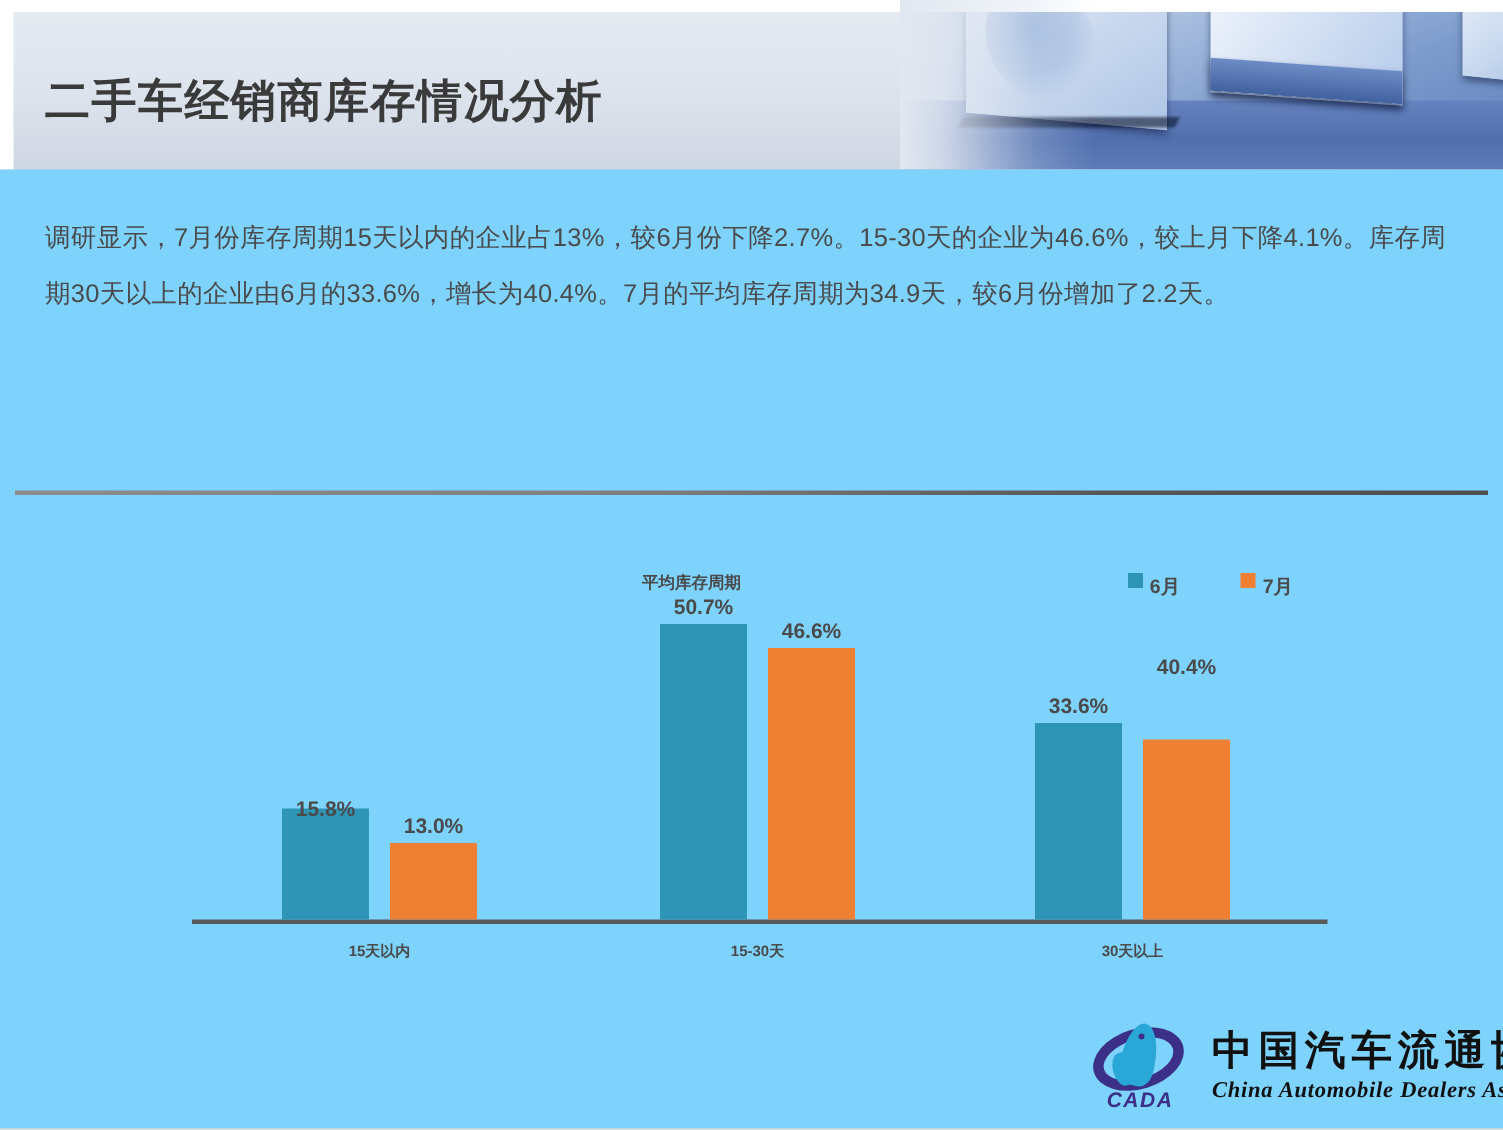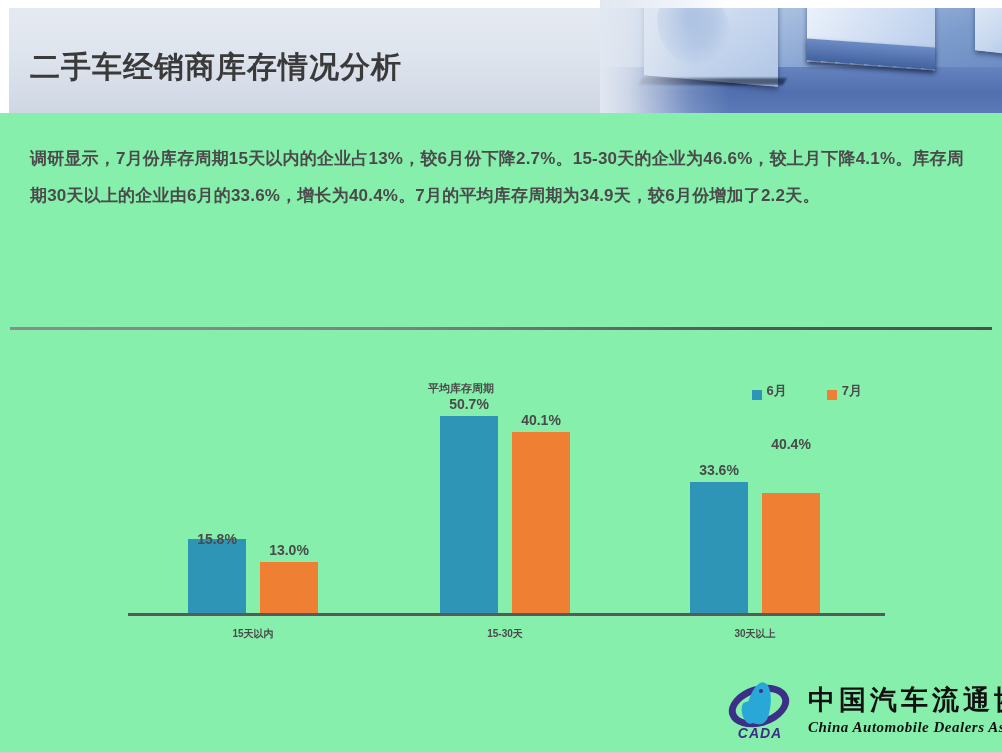--- a/index.html
+++ b/index.html
@@ -12,21 +12,21 @@
     height: 753px;
     font-family: "Liberation Sans", "DejaVu Sans", sans-serif;
     overflow: hidden;
     position: relative;
   }
   .slide {
     position: absolute;
     left: 0; top: 0;
     width: 1002px;
     height: 753px;
-    background: #86efac;
+    background: #7dd3fc;
     border-bottom: 1px solid #d0d0d0;
     box-sizing: border-box;
     overflow: hidden;
   }
 
   
   .header-band {
     position: absolute;
     left: 0; top: 0;
     width: 1002px;
@@ -131,21 +131,21 @@
     white-space: nowrap;
   }
 
   
   .para {
     position: absolute;
     left: 30px;
     top: 140px;
     width: 940px;
     font-size: 17px;
-    font-weight: bold;
+    font-weight: normal;
     color: #4a4a4a;
     line-height: 37px;
     letter-spacing: 0.2px;
   }
 
   
   .divider {
     position: absolute;
     left: 10px;
     top: 327px;
@@ -173,21 +173,21 @@
   .legend {
     position: absolute;
     right: 140px;
     top: 47px;
     display: flex;
     align-items: center;
     gap: 16px;
   }
   .legend-item {
     display: flex;
-    align-items: flex-end;
+    align-items: flex-start;
     gap: 5px;
     padding-left: 24px;
   }
   .legend-swatch {
     width: 10px;
     height: 10px;
     display: inline-block;
   }
   .legend-label {
     font-size: 13px;
@@ -371,21 +371,21 @@
           <div class="bar-label" style="bottom: 55px;">13.0%</div>
         </div>
         <div class="cat-label" style="left:-15px;">15天以内</div>
       </div>
 
       <div class="group" style="left:312px;width:120px;">
         <div class="bar jun" id="b01" style="height: 197px;">
           <div class="bar-label" style="bottom: 201px;">50.7%</div>
         </div>
         <div class="bar jul" id="b11" style="height: 181px;">
-          <div class="bar-label" style="bottom: 185px;">40.1%</div>
+          <div class="bar-label" style="bottom: 185px;">46.6%</div>
         </div>
         <div class="cat-label" style="left:-15px;">15-30天</div>
       </div>
 
       <div class="group" style="left:562px;width:130px;">
         <div class="bar jun" id="b02" style="height: 131px;">
           <div class="bar-label" style="bottom: 135px;">33.6%</div>
         </div>
         <div class="bar jul" id="b12" style="height: 120px;">
           <div class="bar-label" style="bottom: 161px;">40.4%</div>

